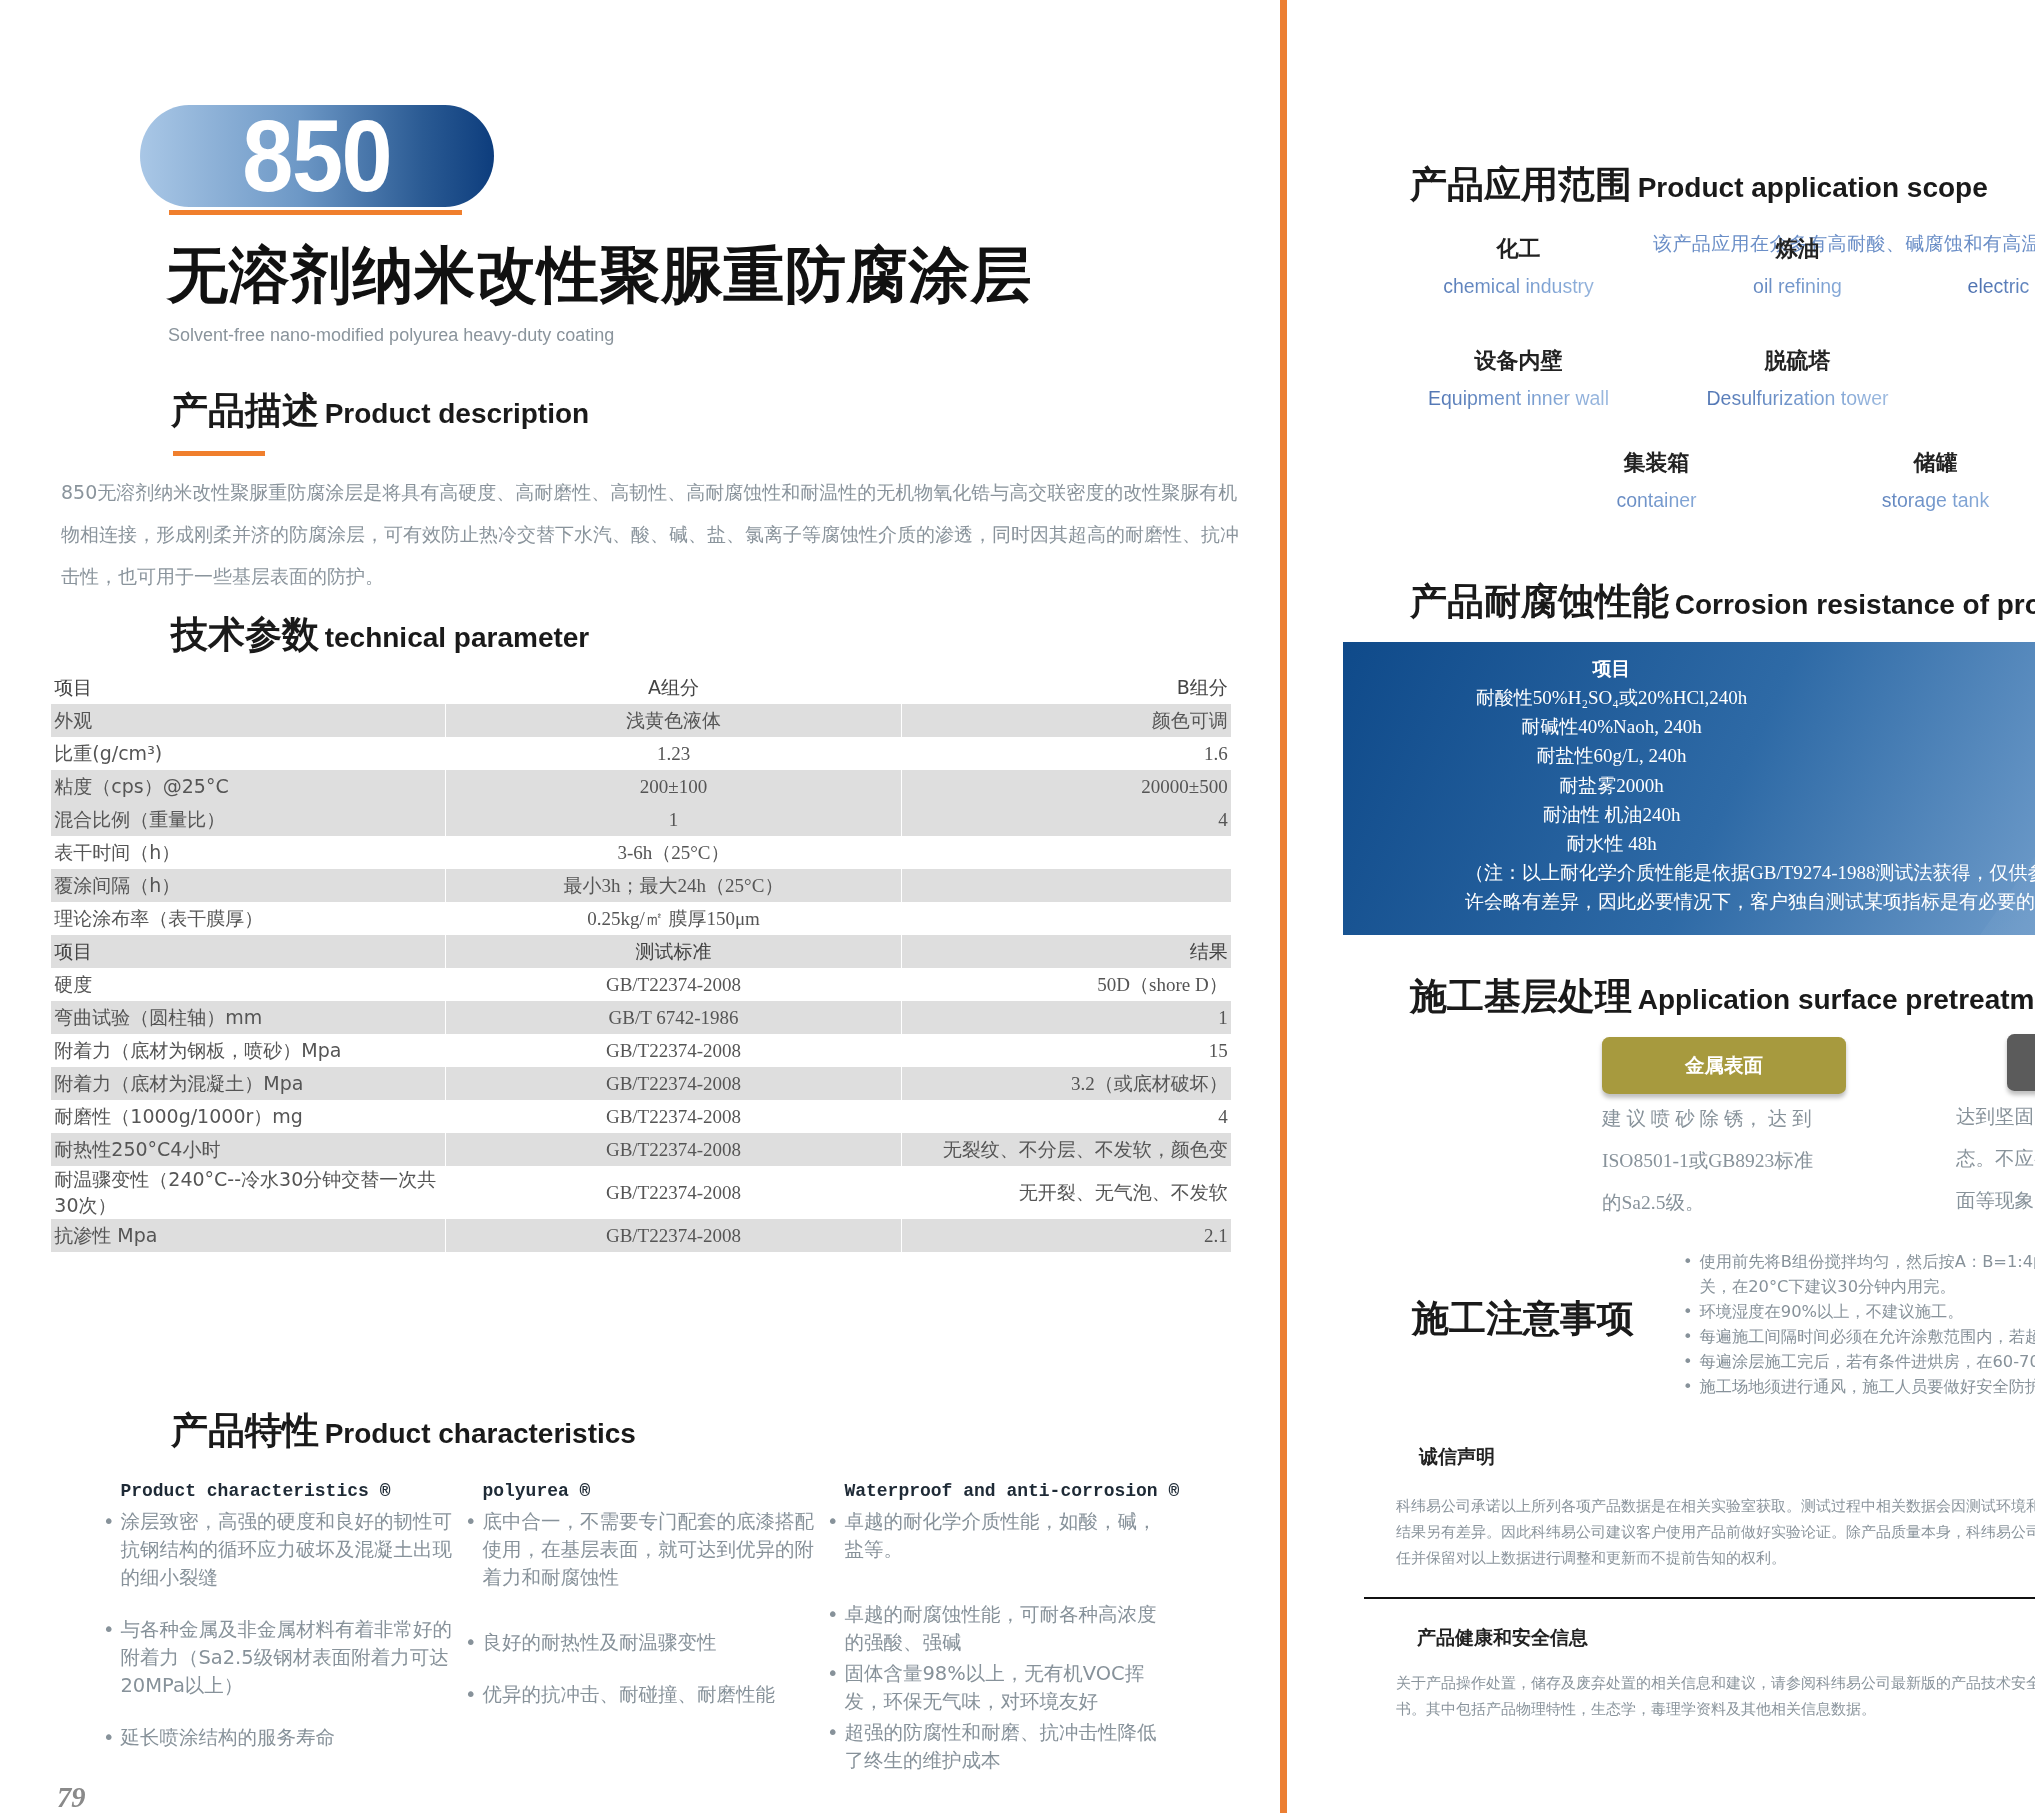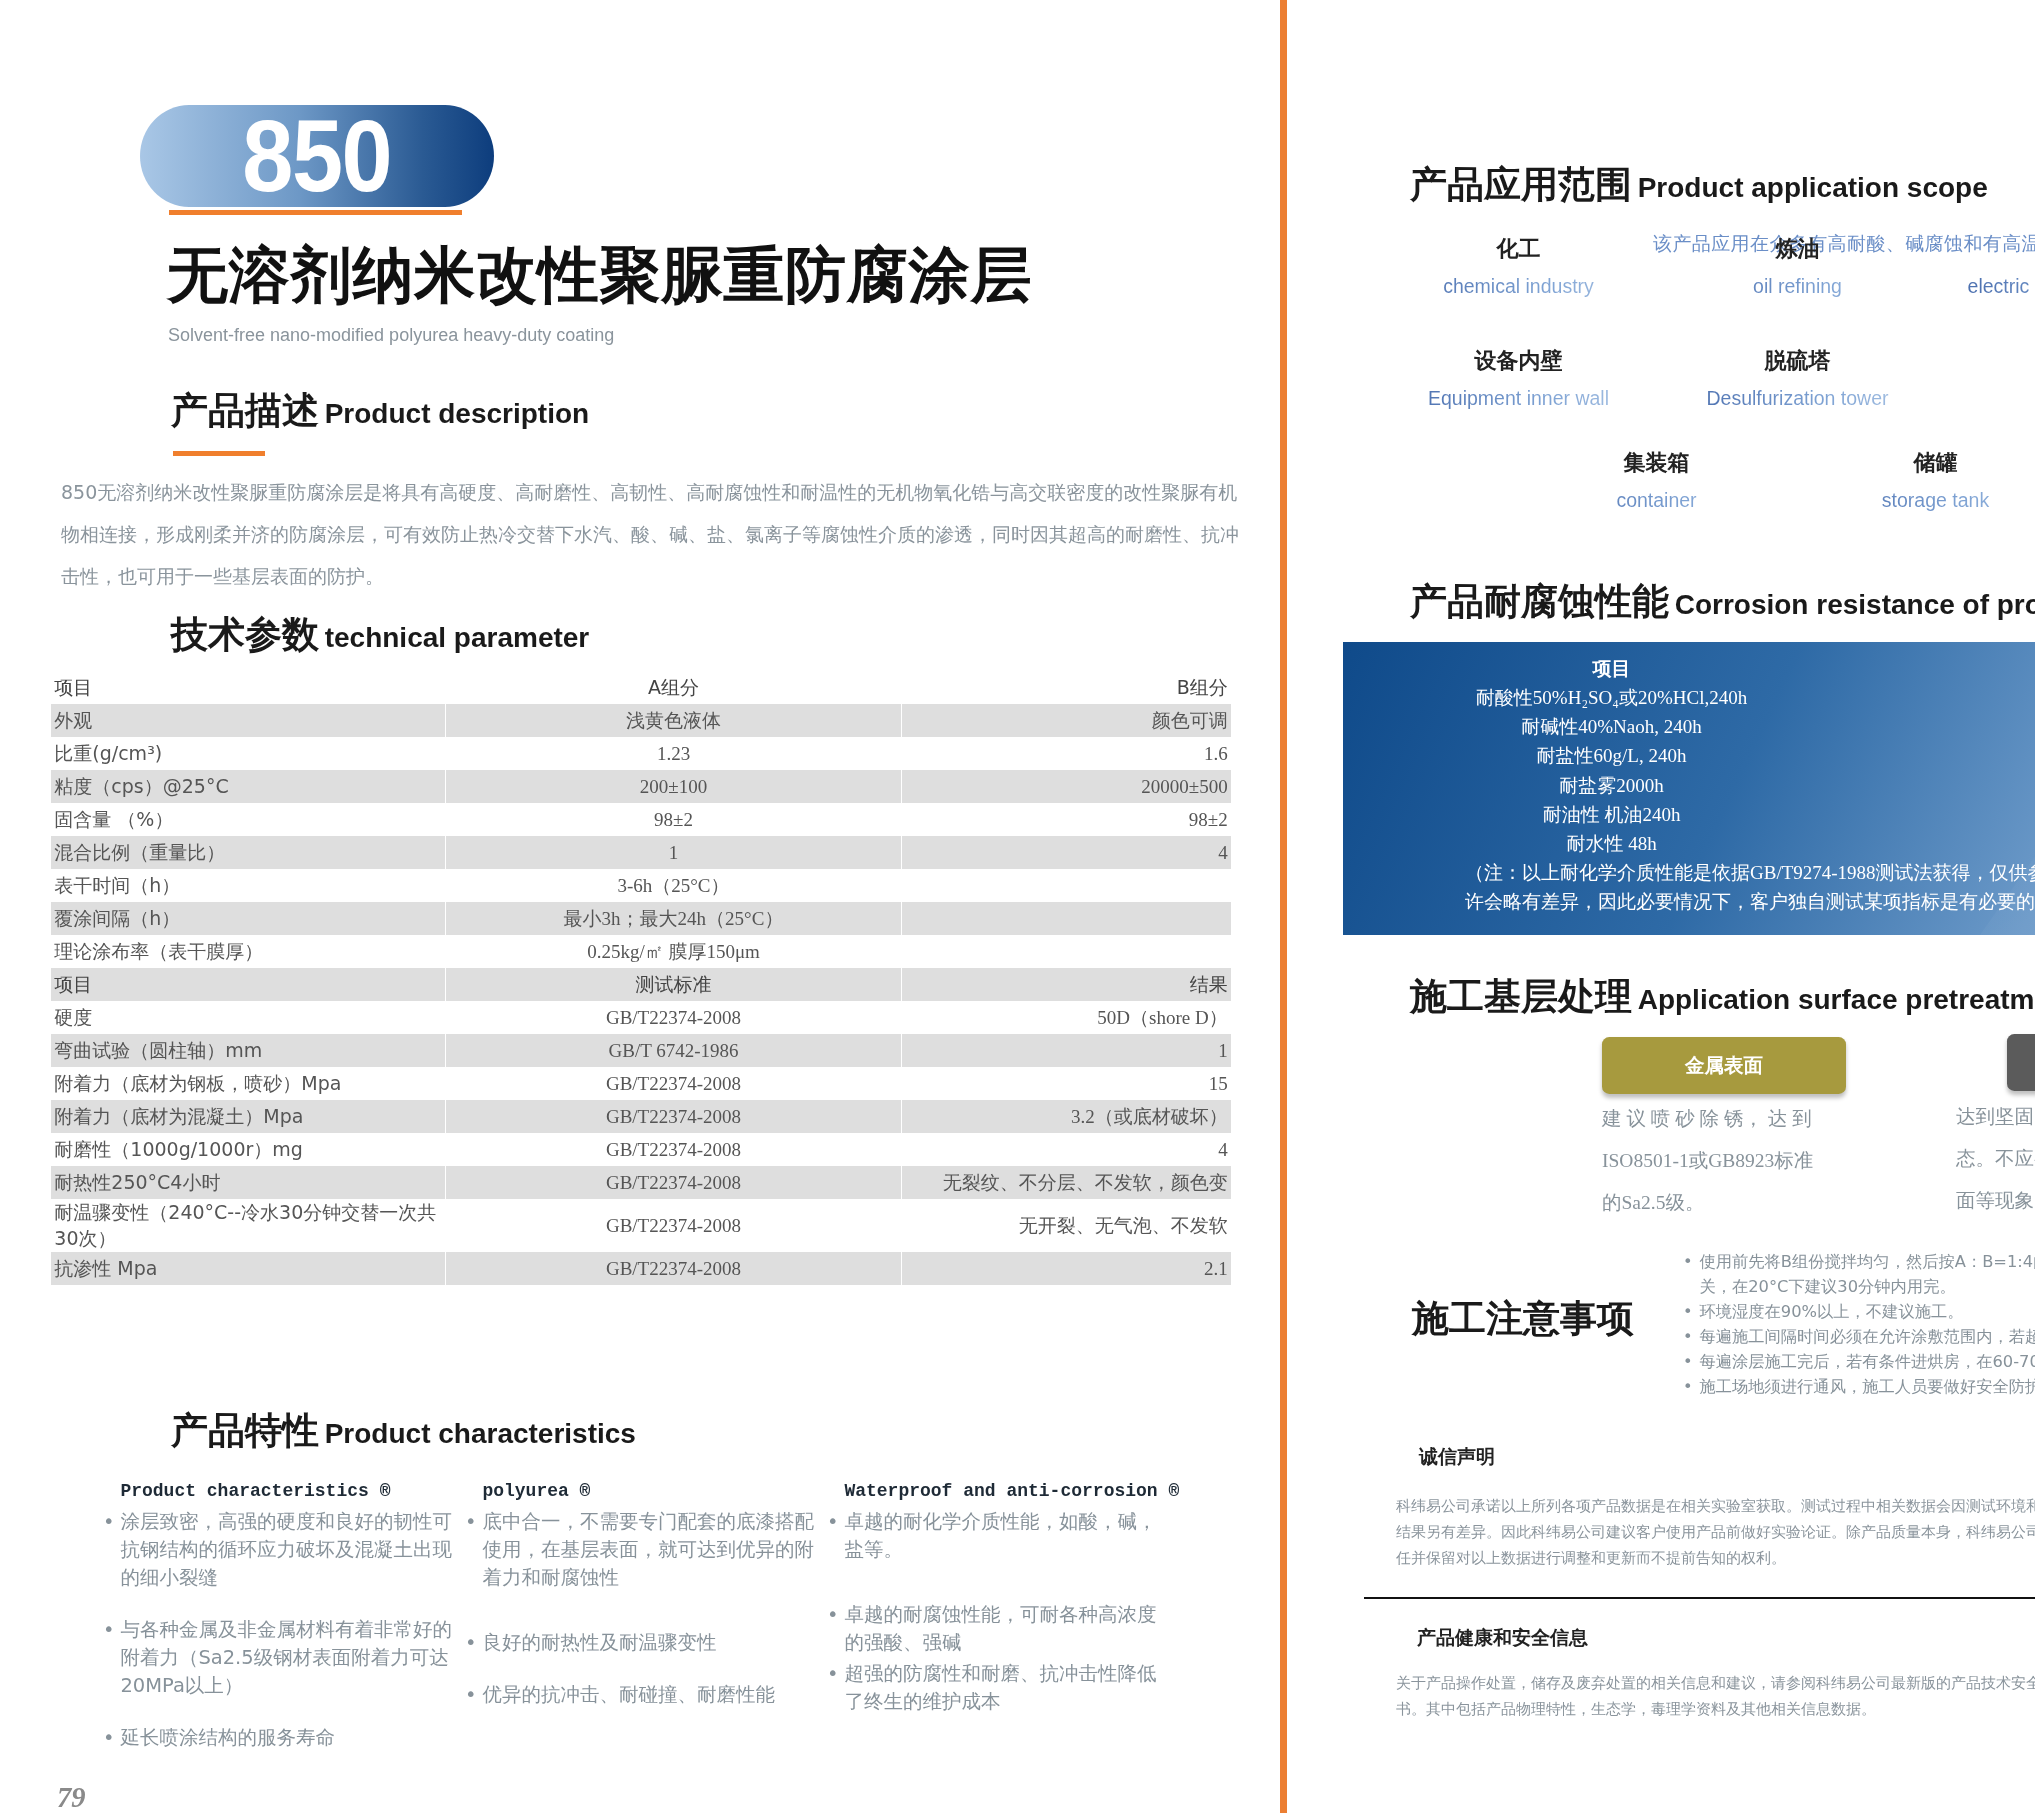--- a/index.html
+++ b/index.html
@@ -105,25 +105,20 @@
       <tr class="">
         <td class="c1" style="font-family: &quot;DejaVu Sans&quot;, sans-serif;">比重(g/cm³)</td>
         <td class="c2">1.23</td>
         <td class="c3">1.6</td>
       </tr>
       <tr class="shade">
         <td class="c1" style="font-family: &quot;DejaVu Sans&quot;, sans-serif;">粘度（cps）@25°C</td>
         <td class="c2">200±100</td>
         <td class="c3">20000±500</td>
       </tr>
-      <tr class="">
-        <td class="c1" style="font-family: &quot;DejaVu Sans&quot;, sans-serif;">固含量 （%）</td>
-        <td class="c2">98±2</td>
-        <td class="c3">98±2</td>
-      </tr>
       <tr class="shade">
         <td class="c1" style="font-family: &quot;DejaVu Sans&quot;, sans-serif;">混合比例（重量比）</td>
         <td class="c2">1</td>
         <td class="c3">4</td>
       </tr>
       <tr class="">
         <td class="c1" style="font-family: &quot;DejaVu Sans&quot;, sans-serif;">表干时间（h）</td>
         <td class="c2">3-6h（25°C）</td>
         <td class="c3"></td>
       </tr>
@@ -198,20 +193,21 @@
 <div class="abs char-col" style="left:460px;">
   <div class="hd">polyurea ®</div>
   <div class="item" style="margin-bottom:37px;">底中合一，不需要专门配套的底漆搭配使用，在基层表面，就可达到优异的附着力和耐腐蚀性</div>
   <div class="item" style="margin-bottom:24.4px;">良好的耐热性及耐温骤变性</div>
   <div class="item">优异的抗冲击、耐碰撞、耐磨性能</div>
 </div>
 <div class="abs char-col tight" style="left:822px;width:338px;">
   <div class="hd">Waterproof and anti-corrosion ®</div>
   <div class="item gap">卓越的耐化学介质性能，如酸，碱，盐等。</div>
   <div class="item">卓越的耐腐蚀性能，可耐各种高浓度的强酸、强碱</div>
+  <div class="item">固体含量98%以上，无有机VOC挥发，环保无气味，对环境友好</div>
   <div class="item">超强的防腐性和耐磨、抗冲击性降低了终生的维护成本</div>
 </div>
 
 <div class="abs pagenum" style="left:57px;top:1738px;">79</div>
 
 <div class="abs sec-title" style="left:1410px;top:116px;">
   <span class="cn">产品应用范围</span><span class="en">Product application scope</span>
 </div>
 <div class="abs scope-intro">该产品应用在众多有高耐酸、碱腐蚀和有高温环境下等领域使用</div>
 

